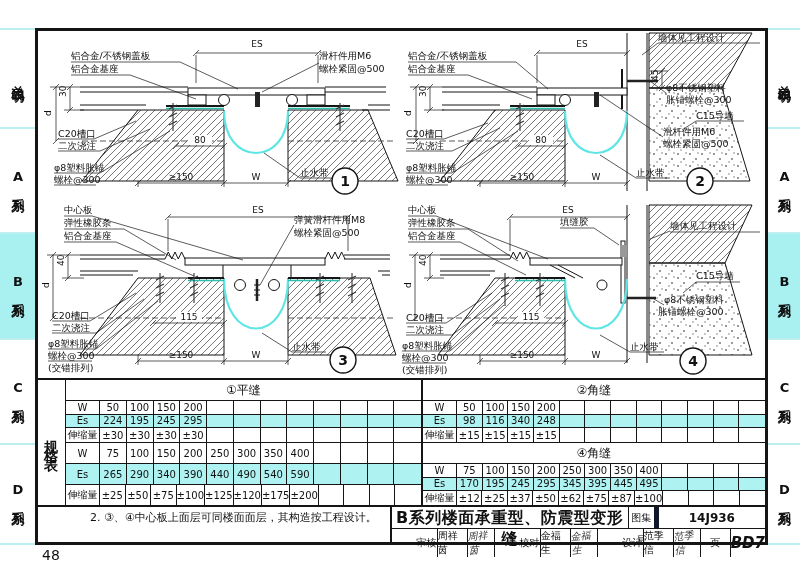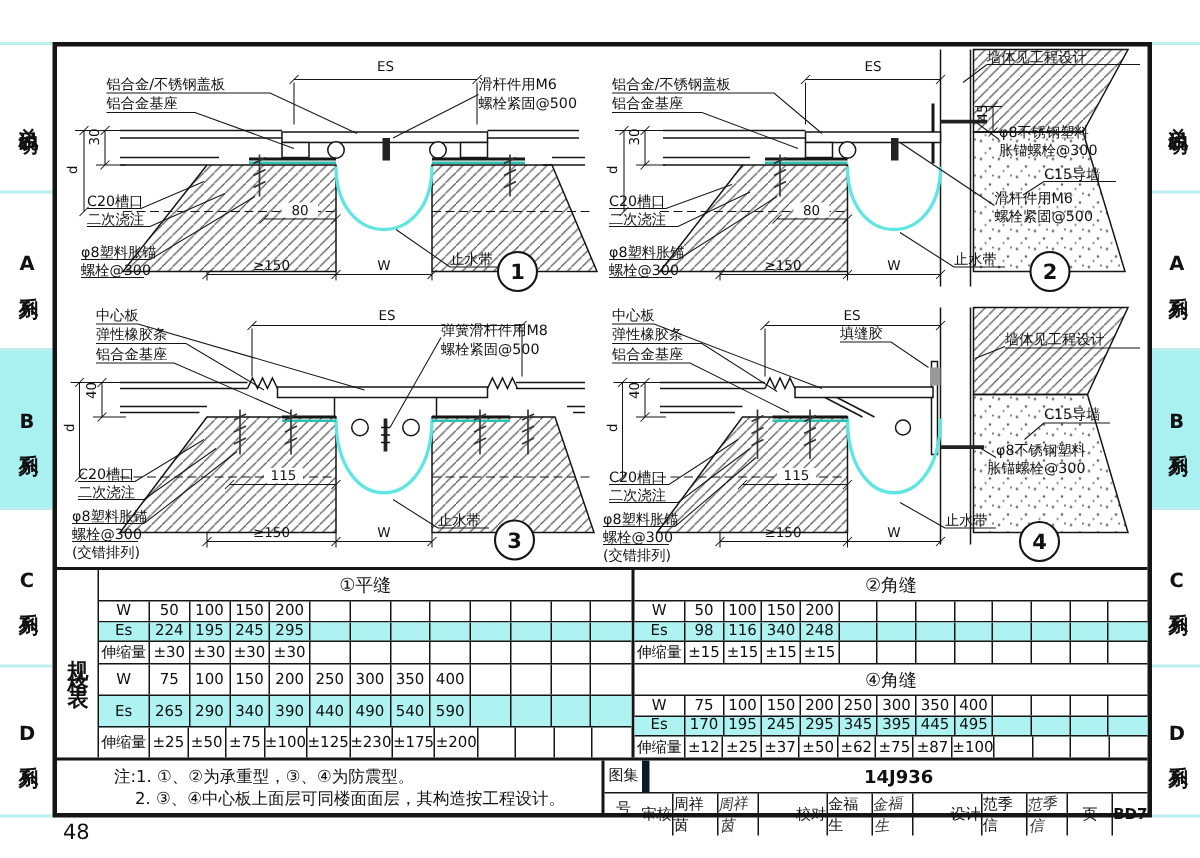--- a/index.html
+++ b/index.html
@@ -92,21 +92,21 @@
   .tb-atlas-no{flex:1;text-align:center;font-size:12px;font-weight:600;line-height:22px;}
   .tb-bottom{display:flex;flex:1;font-size:10px;}
   .tb-bottom>div{border-right:1px solid #151515;display:flex;
                  align-items:center;justify-content:center;overflow:hidden;}
   .tb-bottom>div:last-child{border-right:none;}
   .cell-role{width:22px;margin-left:24px;}
   .cell-name{width:30px;}
   .cell-sig{width:27px;}
   .cell-sig span{font-style:italic;transform:rotate(-5deg);color:#333;}
   .cell-pagelabel{width:30px;}
-  .cell-pageno{flex:1;font-size:10px;font-weight:600;}
+  .cell-pageno{flex:1;font-size:15px;font-weight:600;font-style:italic;}
 </style>
 </head>
 <body>
 
 <svg width="0" height="0" style="position:absolute">
   <defs>
     <pattern id="hatch" patternUnits="userSpaceOnUse" width="7" height="7">
       <path d="M-1,8 L8,-1" stroke="#555" stroke-width="0.8"></path>
     </pattern>
     <pattern id="dots" patternUnits="userSpaceOnUse" width="12" height="12">
@@ -528,21 +528,21 @@
               </div>
           </div>
           <div class="trow">
             <div class="tlabel">伸缩量</div>
             <div class="tcells">
                 <div class="tcell">±25</div>
                 <div class="tcell">±50</div>
                 <div class="tcell">±75</div>
                 <div class="tcell">±100</div>
                 <div class="tcell">±125</div>
-                <div class="tcell">±230</div>
+                <div class="tcell">±120</div>
                 <div class="tcell">±175</div>
                 <div class="tcell">±200</div>
                 <div class="tcell"></div>
                 <div class="tcell"></div>
                 <div class="tcell"></div>
                 <div class="tcell"></div>
               </div>
           </div>
         </div>
       </div>
@@ -656,25 +656,25 @@
                 <div class="tcell"></div>
               </div>
           </div>
         </div>
       </div>
     </div>
   </div>
 
   <div class="bottom">
     <div class="notes">
-      <div class="n1">注:1. ①、②为承重型，③、④为防震型。</div>
       <div class="n2">2. ③、④中心板上面层可同楼面面层，其构造按工程设计。</div>
     </div>
     <div class="titleblock">
       <div class="tb-top">
+        <div class="tb-title">B系列楼面承重型、防震型变形缝</div>
         <div class="tb-atlas-label">图集号</div>
         <div class="tb-atlas-no">14J936</div>
       </div>
       <div class="tb-bottom">
         <div class="cell-role">审核</div>
         <div class="cell-name">周祥茵</div>
         <div class="cell-sig">
             <span>周祥茵</span>
           </div>
         <div class="cell-role">校对</div>

